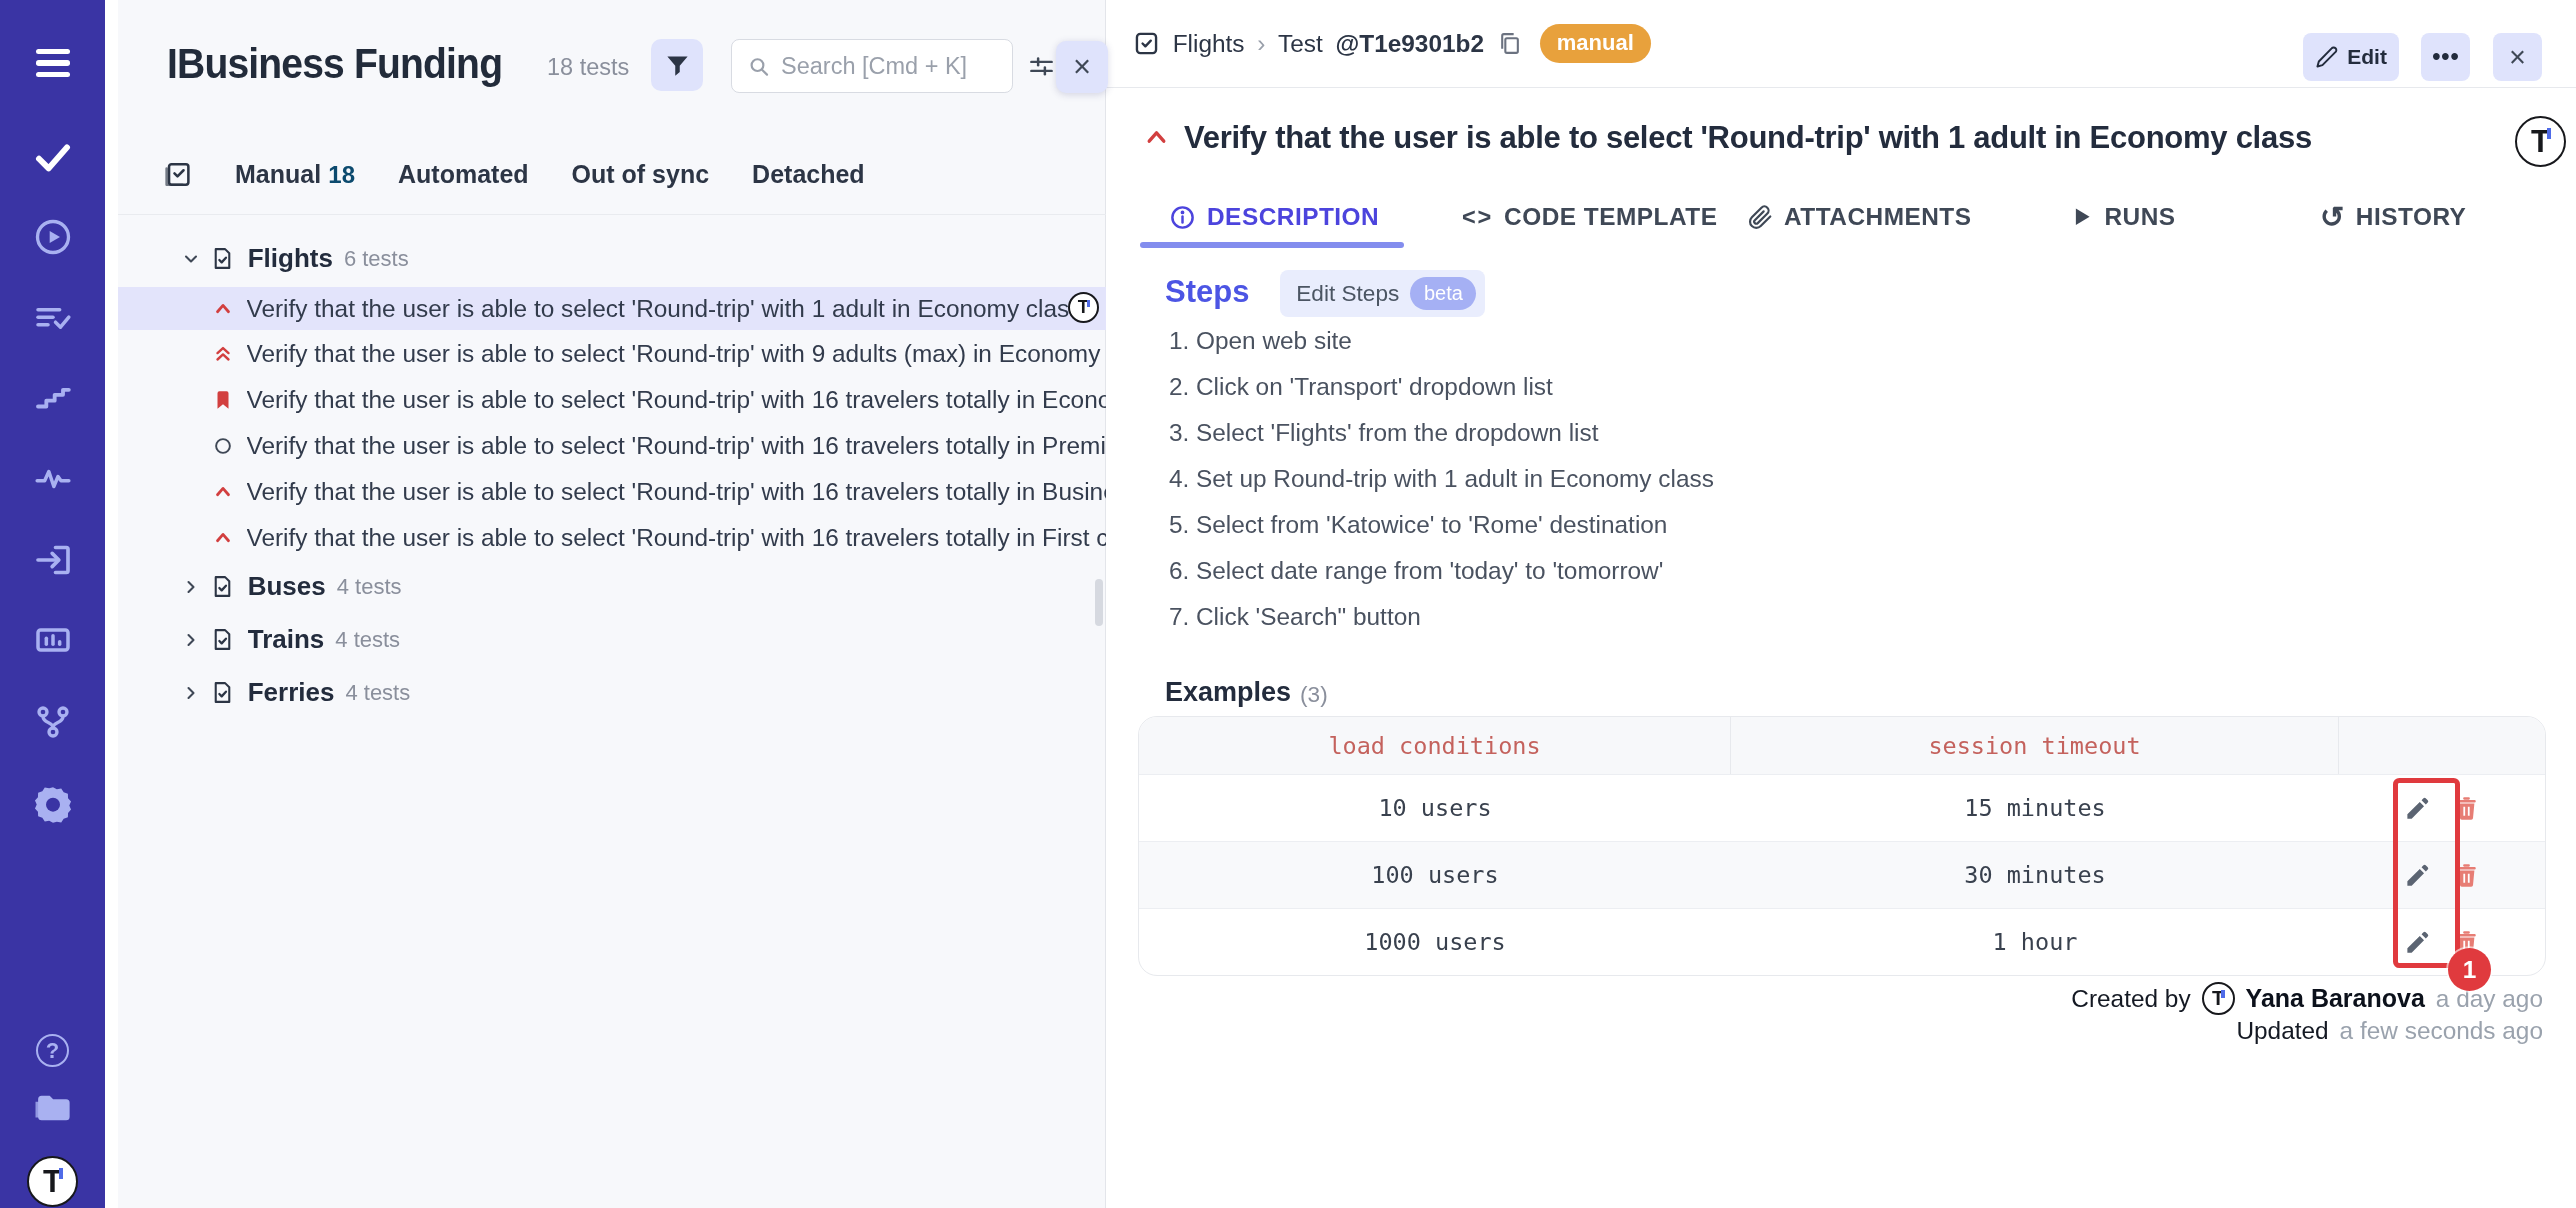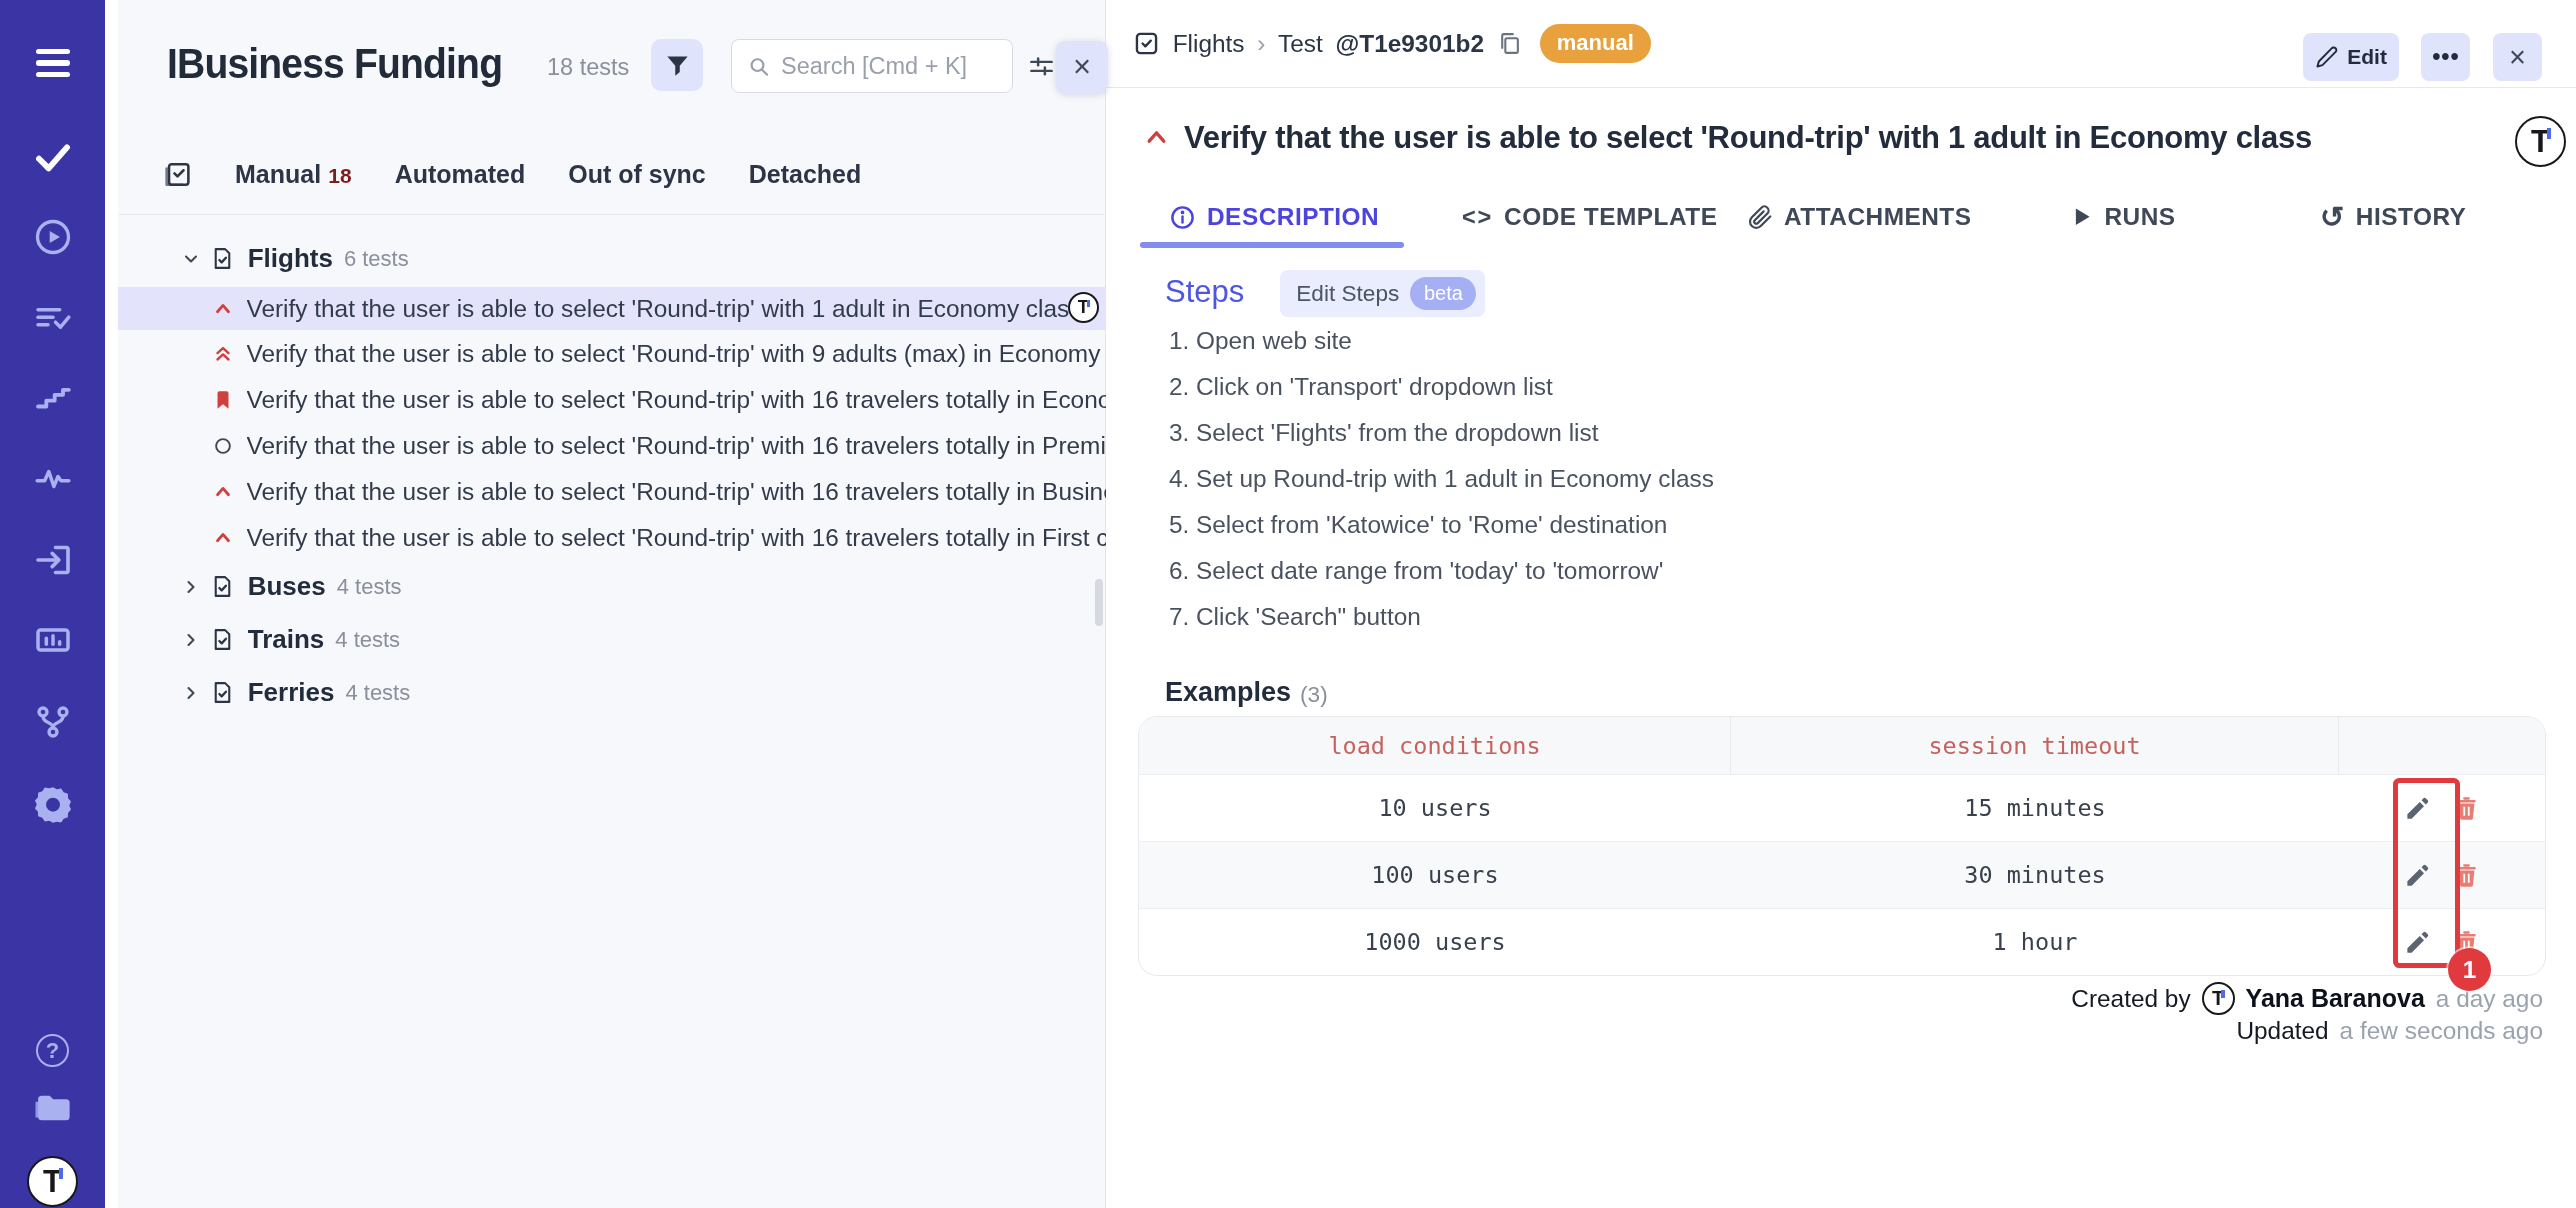--- a/index.html
+++ b/index.html
@@ -38,21 +38,21 @@
     border:1.8px solid #d8dbe2; border-radius:8.1px; display:flex; align-items:center; padding:0 16.3px; gap:11px; }
   .search-box input { border:none; outline:none; font-size:23.5px; color:#5a6270; width:100%;
     font-family:"Liberation Sans",sans-serif; background:transparent; }
   .search-box input::placeholder { color:#9aa0ab; }
   .sliders-icn { position:absolute; left:910px; top:54px; }
   .lp-close { position:absolute; left:938px; top:41px; width:52px; height:52px; font-size:31px; color:#3f4856;
     box-shadow:0 1.8px 7.2px rgba(60,60,120,.18); z-index:3; }
 
   .lp-tabs { position:absolute; left:45px; top:150px; height:49px; display:flex; align-items:center; gap:43px; }
   .lp-tab { font-size:25px; font-weight:700; color:#2c3545; white-space:nowrap; cursor:pointer; display:flex; align-items:baseline; gap:7.2px; }
-  .lp-tab .cnt { font-size:21px; font-weight:700; color:#7f1d1d; }
+  .lp-tab .cnt { font-size:24px; font-weight:700; color:#0c4a6e; }
   .lp-divider { position:absolute; left:0; top:214px; width:988px; border-top:0.9px solid #e9ebef; }
 
   .folder-row { position:absolute; left:0; width:988px; height:43px; display:flex; align-items:center; cursor:pointer; }
   .folder-row .chev { margin-left:63px; width:20px; display:flex; }
   .folder-row .ficn { margin-left:9px; display:flex; }
   .folder-row .fname { margin-left:12.7px; font-size:26px; font-weight:700; color:#232c3d; }
   .folder-row .fcnt { margin-left:11px; font-size:22px; color:#8a8f9c; }
 
   .test-row { position:absolute; left:0; width:988px; height:43px; display:flex; align-items:center;
     white-space:nowrap; overflow:hidden; cursor:pointer; }
@@ -82,21 +82,21 @@
   .rp-title { font-size:32px; font-weight:800; color:#232c3d; letter-spacing:-0.3px; transform:scaleX(.97); transform-origin:left; white-space:nowrap; }
   .rp-logo { position:absolute; left:1422px; top:116px; }
 
   .rp-tab { position:absolute; top:199px; height:36px; display:flex; align-items:center; gap:11px;
     font-size:24.4px; font-weight:700; color:#3f4856; letter-spacing:0.5px; cursor:pointer; white-space:nowrap; }
   .rp-tab.active { color:#4c44dd; }
   .rp-tab-underline { position:absolute; left:47px; top:242px; width:264px; height:6.3px; background:#838dee; border-radius:3.6px; }
   .hist-glyph { font-size:29px; font-weight:700; color:#3f4856; line-height:1; }
   .code-glyph { font-size:23.5px; font-weight:800; color:#3f4856; letter-spacing:1.8px; }
 
-  .steps-head { position:absolute; left:72px; top:274px; font-size:31px; font-weight:400; color:#4c55e4; }
+  .steps-head { position:absolute; left:72px; top:274px; font-size:31px; font-weight:700; color:#4c55e4; }
   .edit-steps-btn { position:absolute; left:187px; top:270px; height:47px; background:#e9edfd; border-radius:8.1px;
     display:flex; align-items:center; padding:0 9px 0 16.3px; cursor:pointer; }
   .edit-steps-btn .lbl { font-size:22.6px; color:#4b5563; }
   .edit-steps-btn .beta { margin-left:11px; background:#a5b0f4; color:#ffffff; font-size:20px;
     padding:4.5px 13.6px 5.4px; border-radius:904px; }
 
   .steps-list { position:absolute; left:78px; top:327px; padding-left:25px; font-size:24.4px; color:#4a5260; }
   .steps-list li { height:46px; }
 
   .examples-head { position:absolute; left:72px; top:677px; display:flex; align-items:flex-end; gap:9px; }

